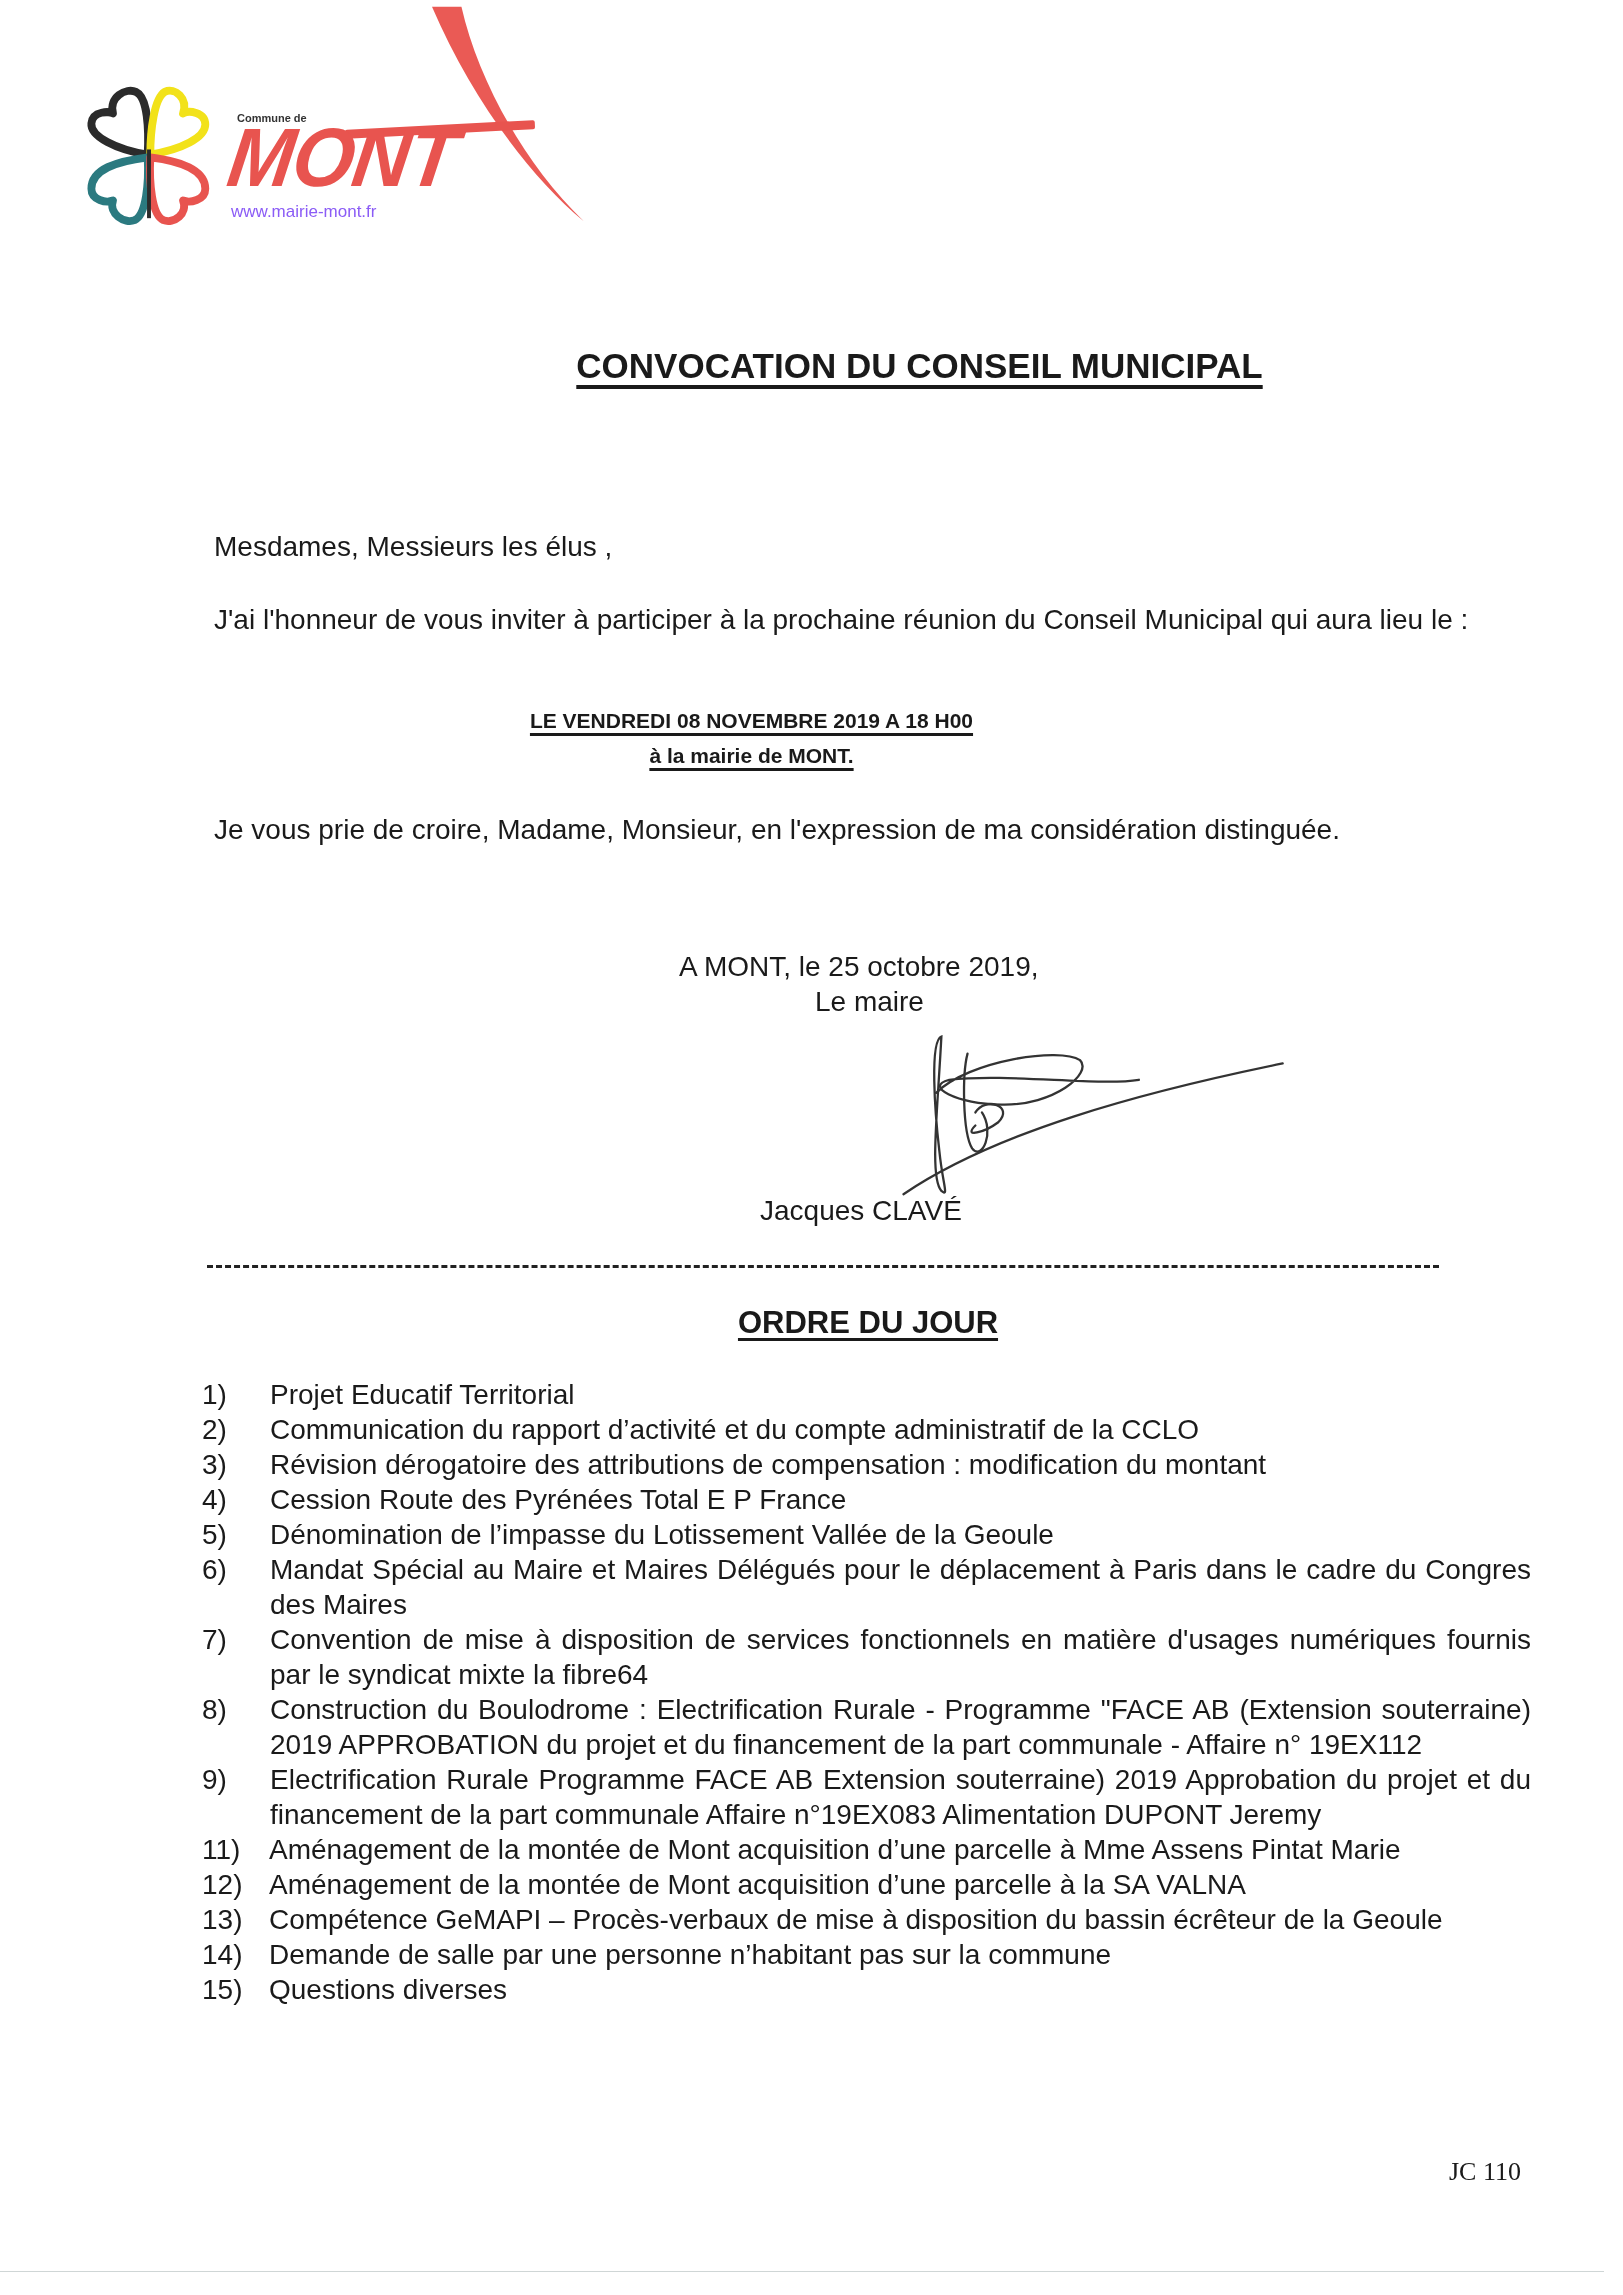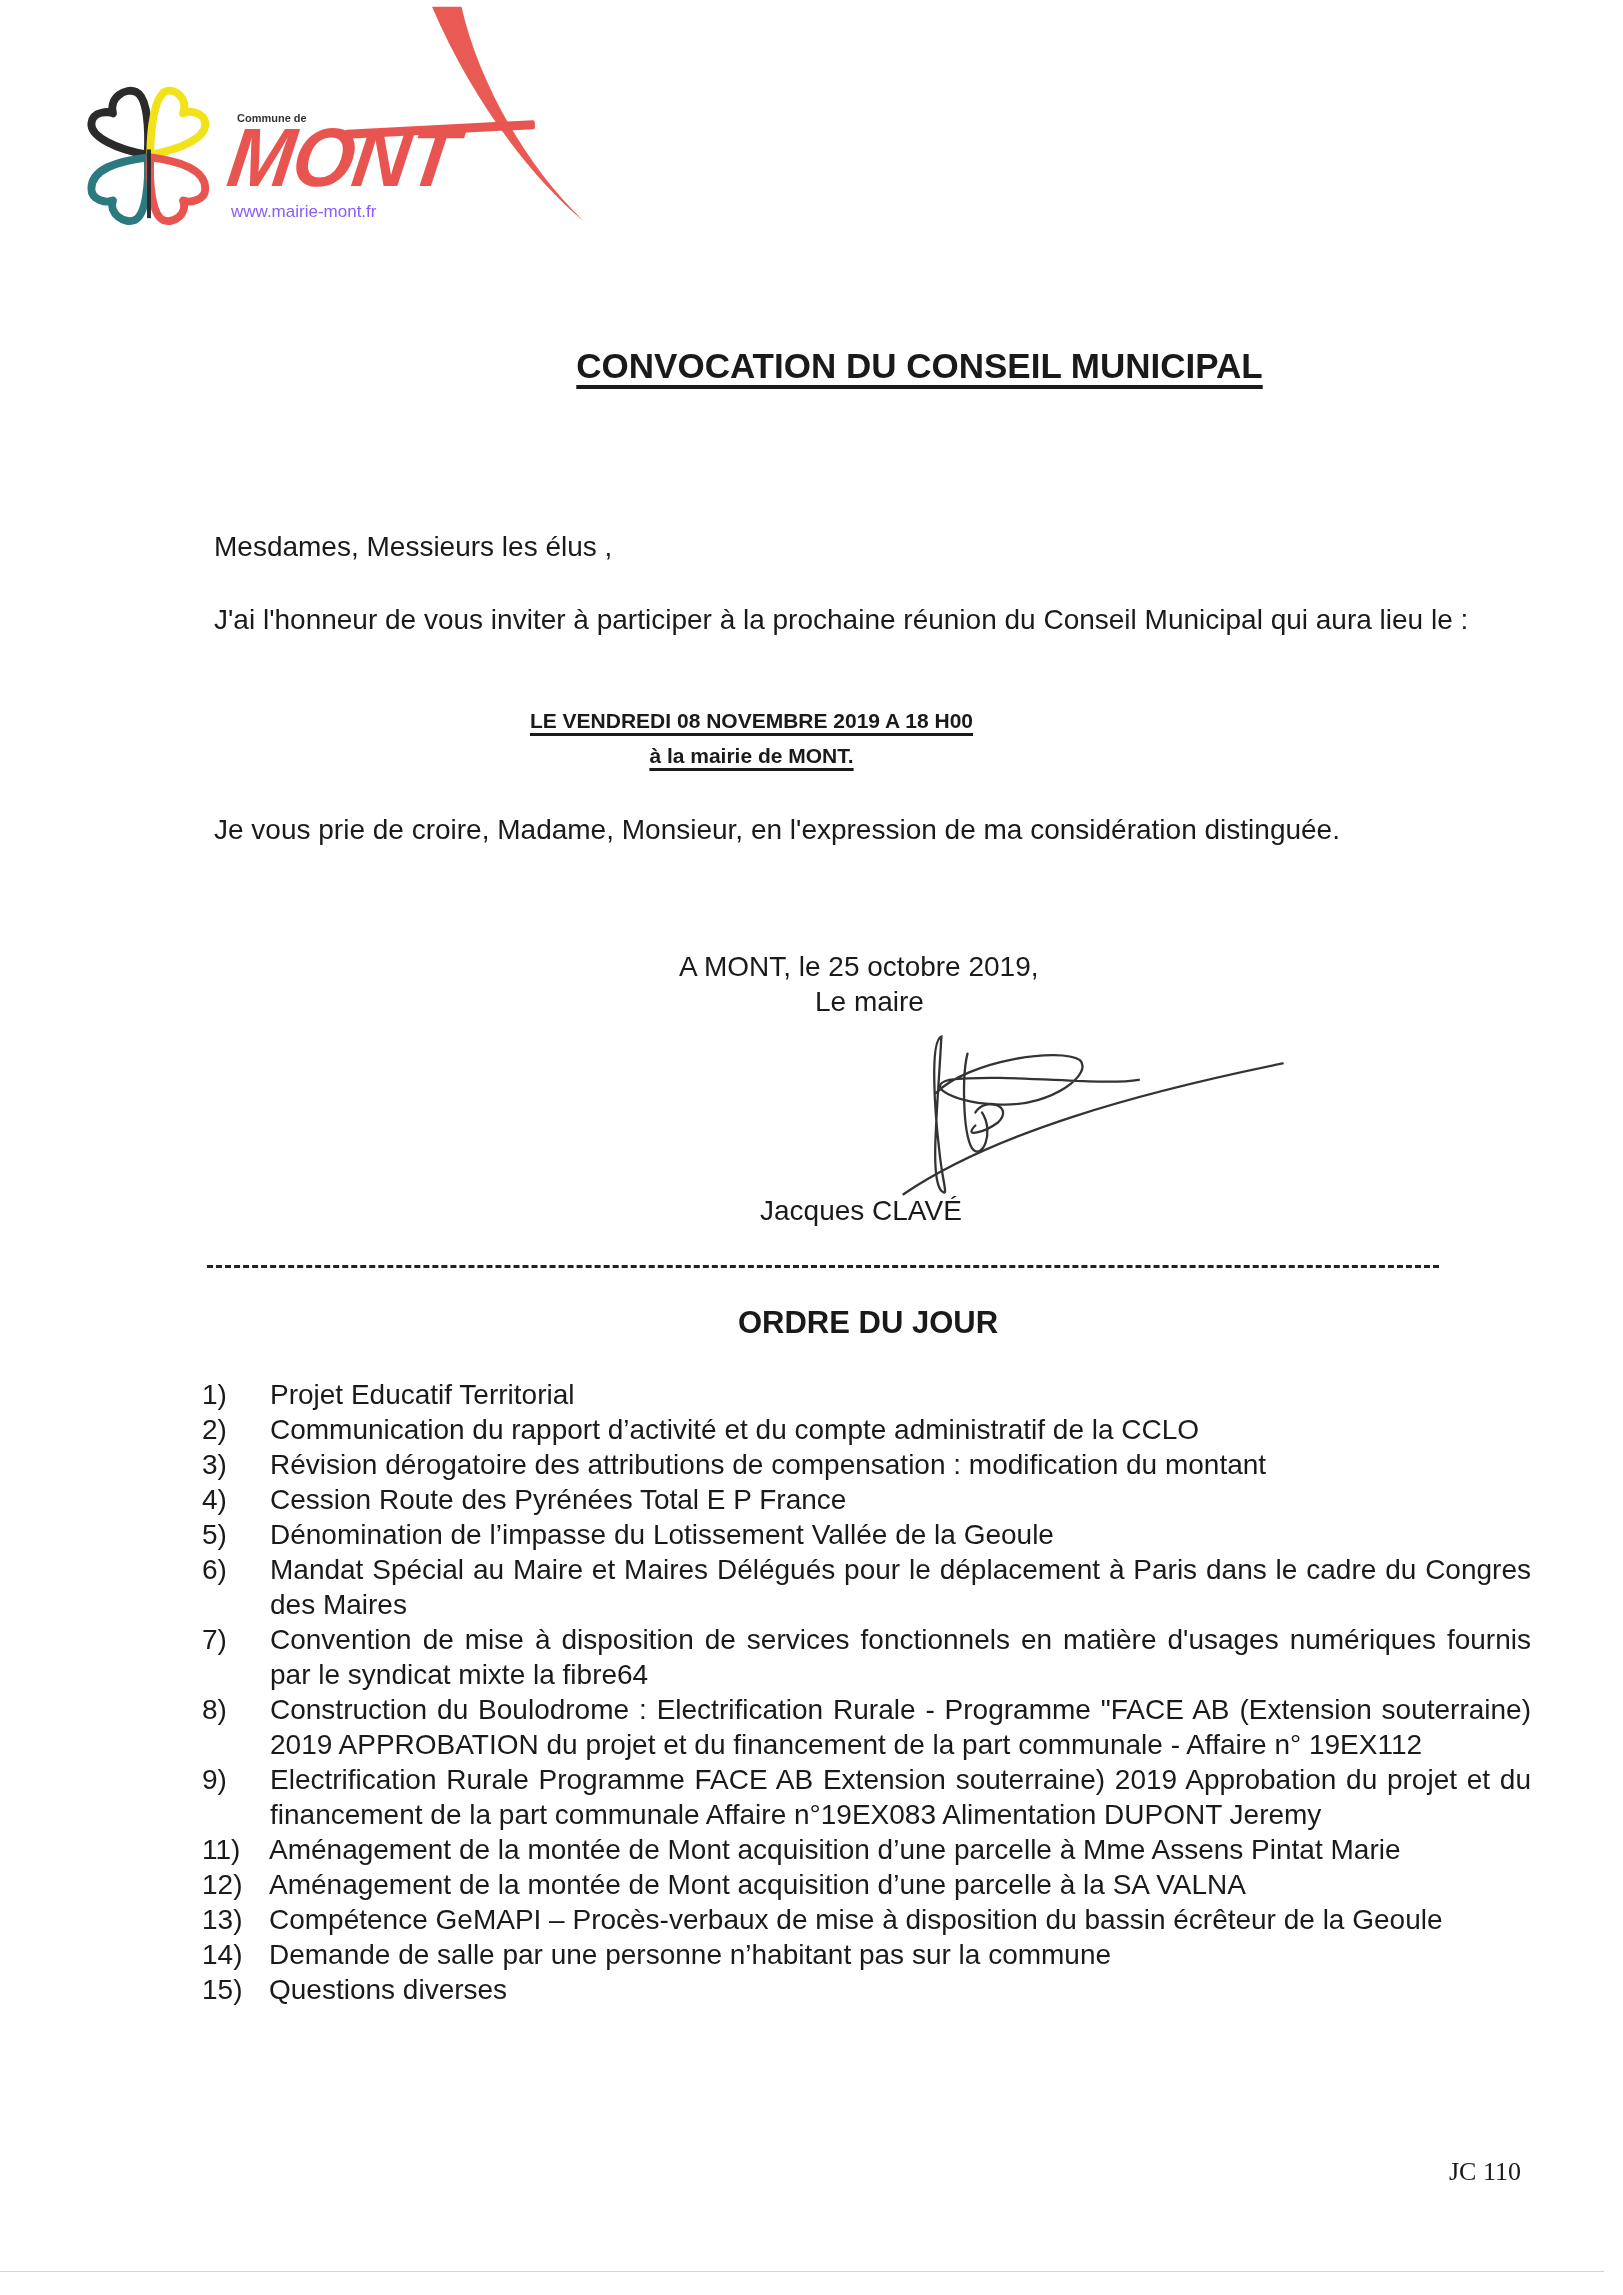--- a/index.html
+++ b/index.html
@@ -25,21 +25,21 @@
   .date-block span { text-decoration: underline; text-decoration-thickness: 3.3px; text-underline-offset: 5.2px; }
   .date1 { top: 709px; padding-left: 131px; box-sizing: border-box; }
   .date2 { top: 744px; padding-left: 131px; box-sizing: border-box; }
   .p-closing { left: 214px; top: 814px; }
   .place-date { left: 679px; top: 951px; }
   .mayor { left: 815px; top: 986px; }
   .signer { left: 760px; top: 1195px; }
   .signature { left: 864px; top: 1034px; width: 432px; height: 170px; }
   .dashes { left: 207px; top: 1265px; width: 1232px; height: 0; border-top: 3.3px dashed #222; }
   .agenda-title { left: 0; width: 1623px; top: 1305px; text-align: center; font-weight: bold; font-size: 31px; padding-left: 113px; box-sizing: border-box; }
-  .agenda-title span { text-decoration-thickness: 3.3px; text-underline-offset: 5.2px; }
+  .agenda-title span { text-decoration: underline; text-decoration-thickness: 3.3px; text-underline-offset: 5.2px; }
   .agenda { left: 202px; top: 1377px; width: 1329px; font-size: 28px; line-height: 35px; }
   .item { display: flex; }
   .item .num { flex: 0 0 51px; }
   .item .num.wide { flex: 0 0 50px; }
   .item .txt { flex: 1; text-align: justify; margin-left: 17px; }
   .footer-code { left: 1449px; top: 2157px; font-family: "Liberation Serif", serif; font-size: 26px; }
   .page-edge { left: 0; top: 2271px; width: 1604px; height: 1.3px; background: #cfd6d6; }
 </style>
 </head>
 <body>

